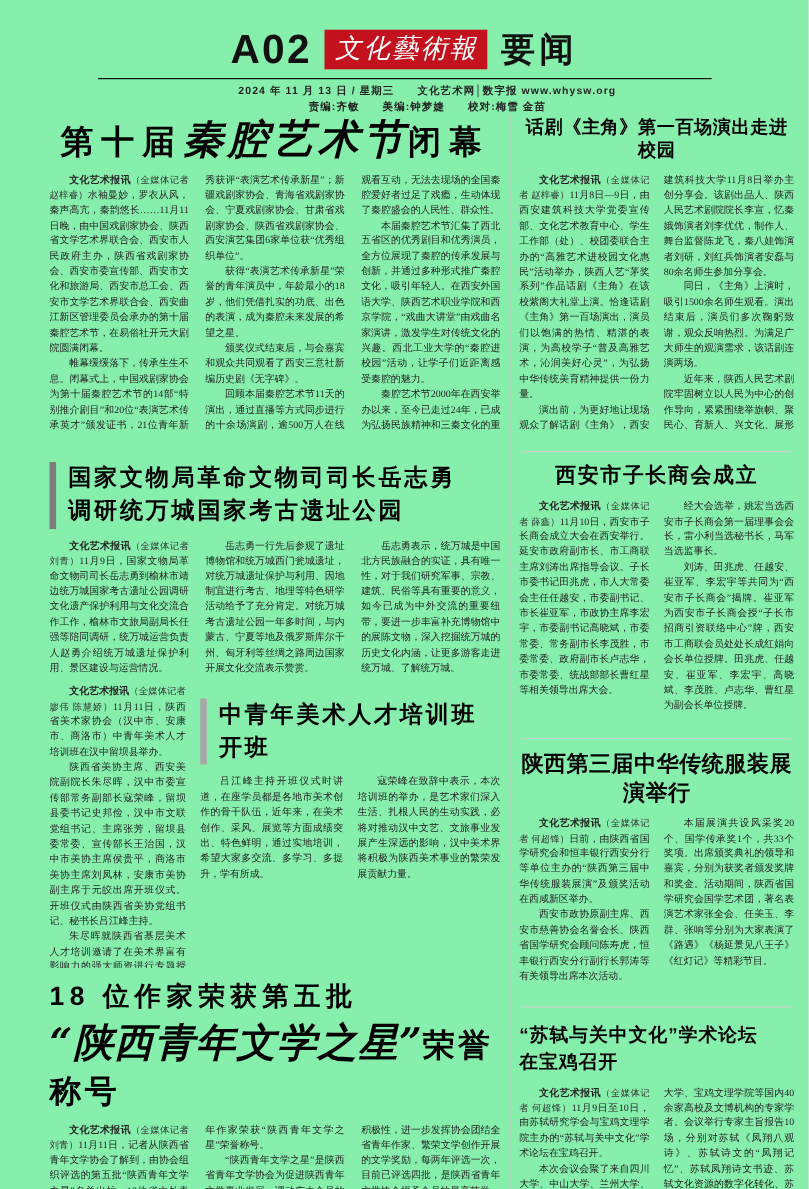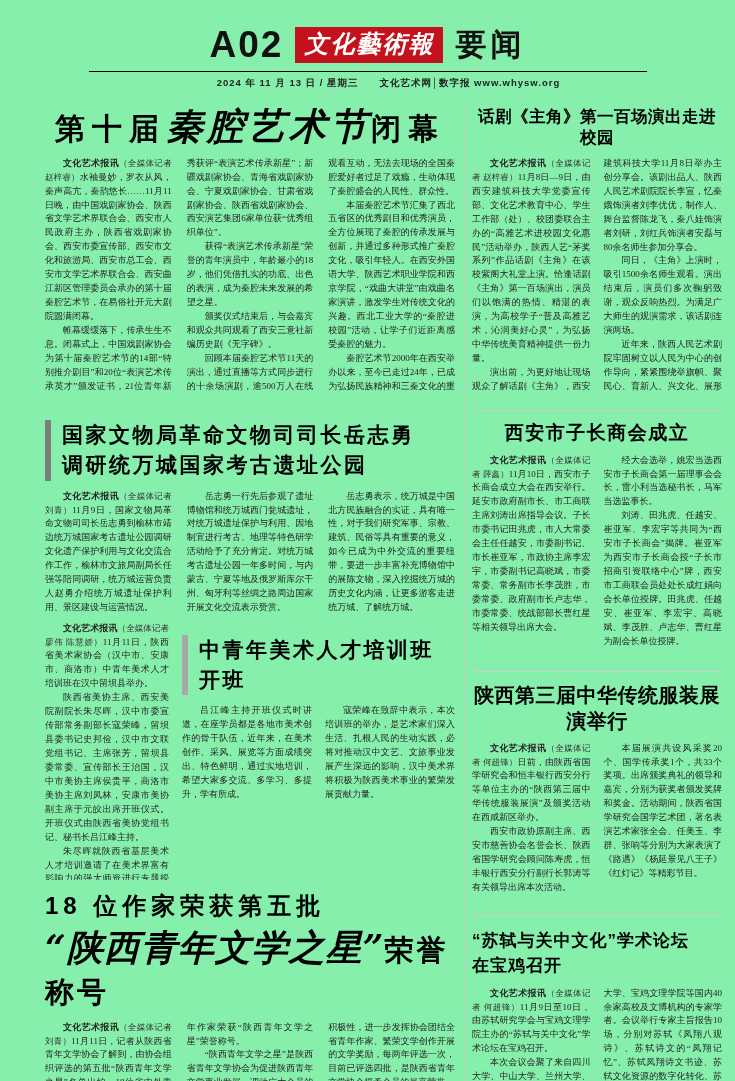--- a/index.html
+++ b/index.html
@@ -4,21 +4,21 @@
 <style>
   html,body{margin:0;padding:0;background:#e8e8e4;}
   .page{position:relative;width:735px;height:1081px;margin:0 auto;background:#86efac;
         overflow:hidden;font-family:"Liberation Serif","DejaVu Serif",serif;color:#1a1a1a;}
   
   .hdr{padding-top:24px;text-align:center;}
   .mast-row{display:flex;justify-content:center;align-items:center;gap:12px;}
   .pageno{font-family:"Liberation Sans","DejaVu Sans",sans-serif;font-weight:bold;
           font-size:37px;letter-spacing:2px;color:#111;}
   .logo{background:#c3121d;color:#fff;font-family:"DejaVu Serif",serif;font-style:italic;
-        font-weight:bold;font-size:24px;line-height:1;padding:5px 9px 7px;letter-spacing:2px;}
+        font-weight:normal;font-size:24px;line-height:1;padding:5px 9px 7px;letter-spacing:2px;}
   .section{font-family:"Liberation Sans","DejaVu Sans",sans-serif;font-weight:bold;
            font-size:31px;letter-spacing:4px;color:#111;}
   .head-rule{width:558px;margin:5px auto 3px;border-top:1.5px solid #000;}
   .hline{font-family:"Liberation Sans","DejaVu Sans",sans-serif;font-size:9.5px;
          font-weight:bold;color:#222;letter-spacing:1px;line-height:1.6;padding-left:42px;}
   
   .content{position:absolute;top:100px;left:45px;right:15px;bottom:0;display:flex;}
   .leftcol{width:410px;flex:none;}
   .vdiv{width:1px;background:#c9c9c4;margin:4px 7px 0 9px;flex:none;}
   .rightcol{width:250px;flex:none;}
@@ -74,20 +74,21 @@
 <div class="page">
 
   <div class="hdr">
     <div class="mast-row">
       <span class="pageno">A02</span>
       <span class="logo">文化藝術報</span>
       <span class="section">要闻</span>
     </div>
     <div class="head-rule"></div>
     <div class="hline">2024 年 11 月 13 日 / 星期三　　文化艺术网│数字报 www.whysw.org</div>
+    <div class="hline">责编:齐敏　　美编:钟梦婕　　校对:梅雪 金苗</div>
   </div>
 
   <div class="content">
 
     <div class="leftcol">
 
       <section>
         <h1 class="h-main">
           <span>第十届</span><span class="fancy">秦腔艺术节</span><span>闭幕</span>
         </h1>

